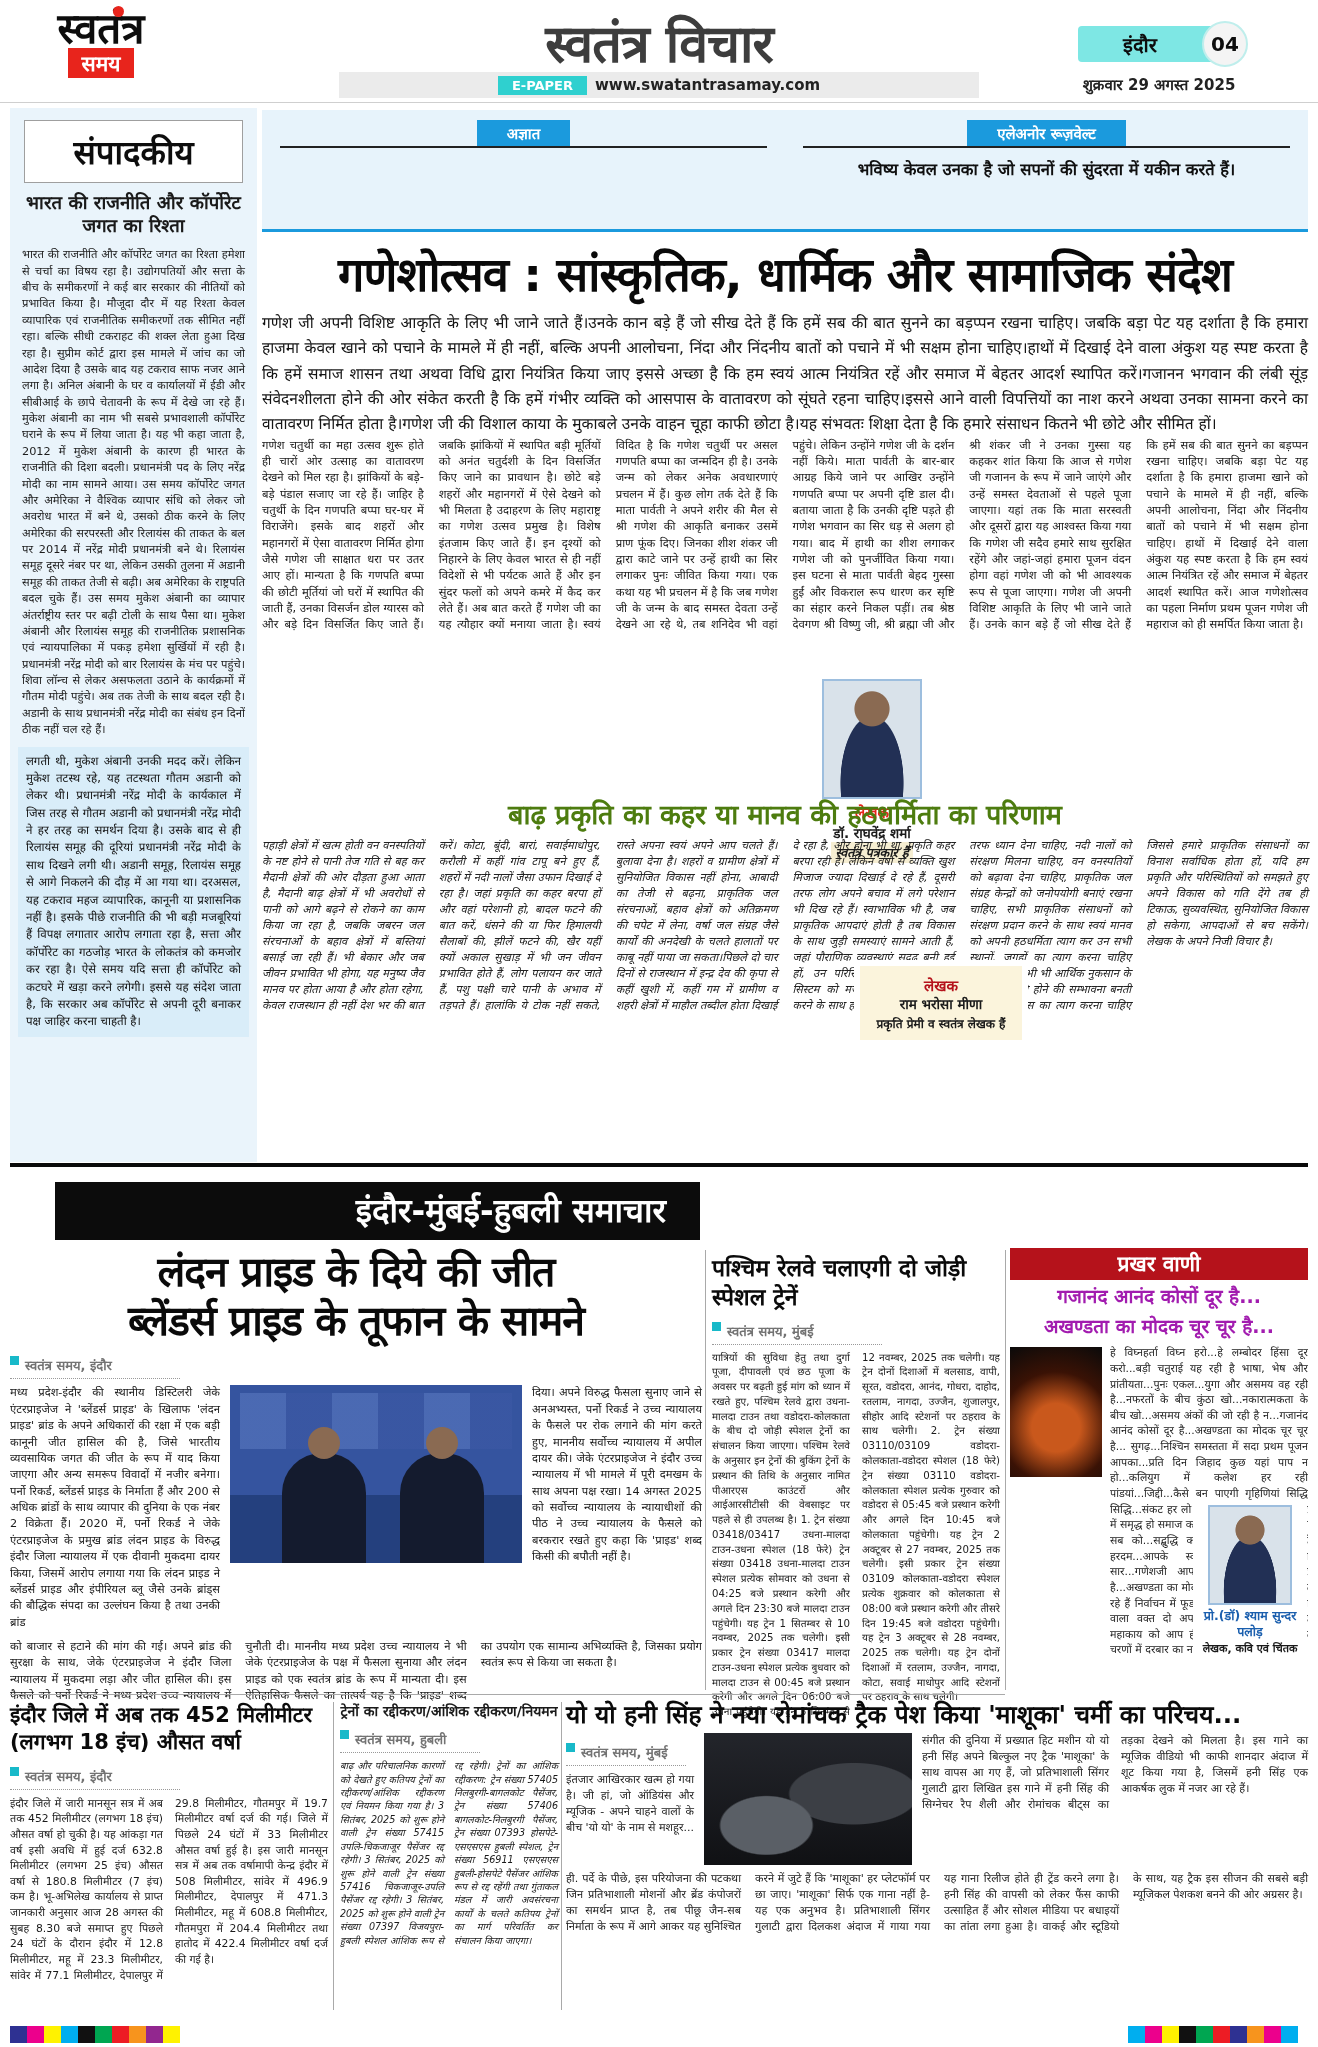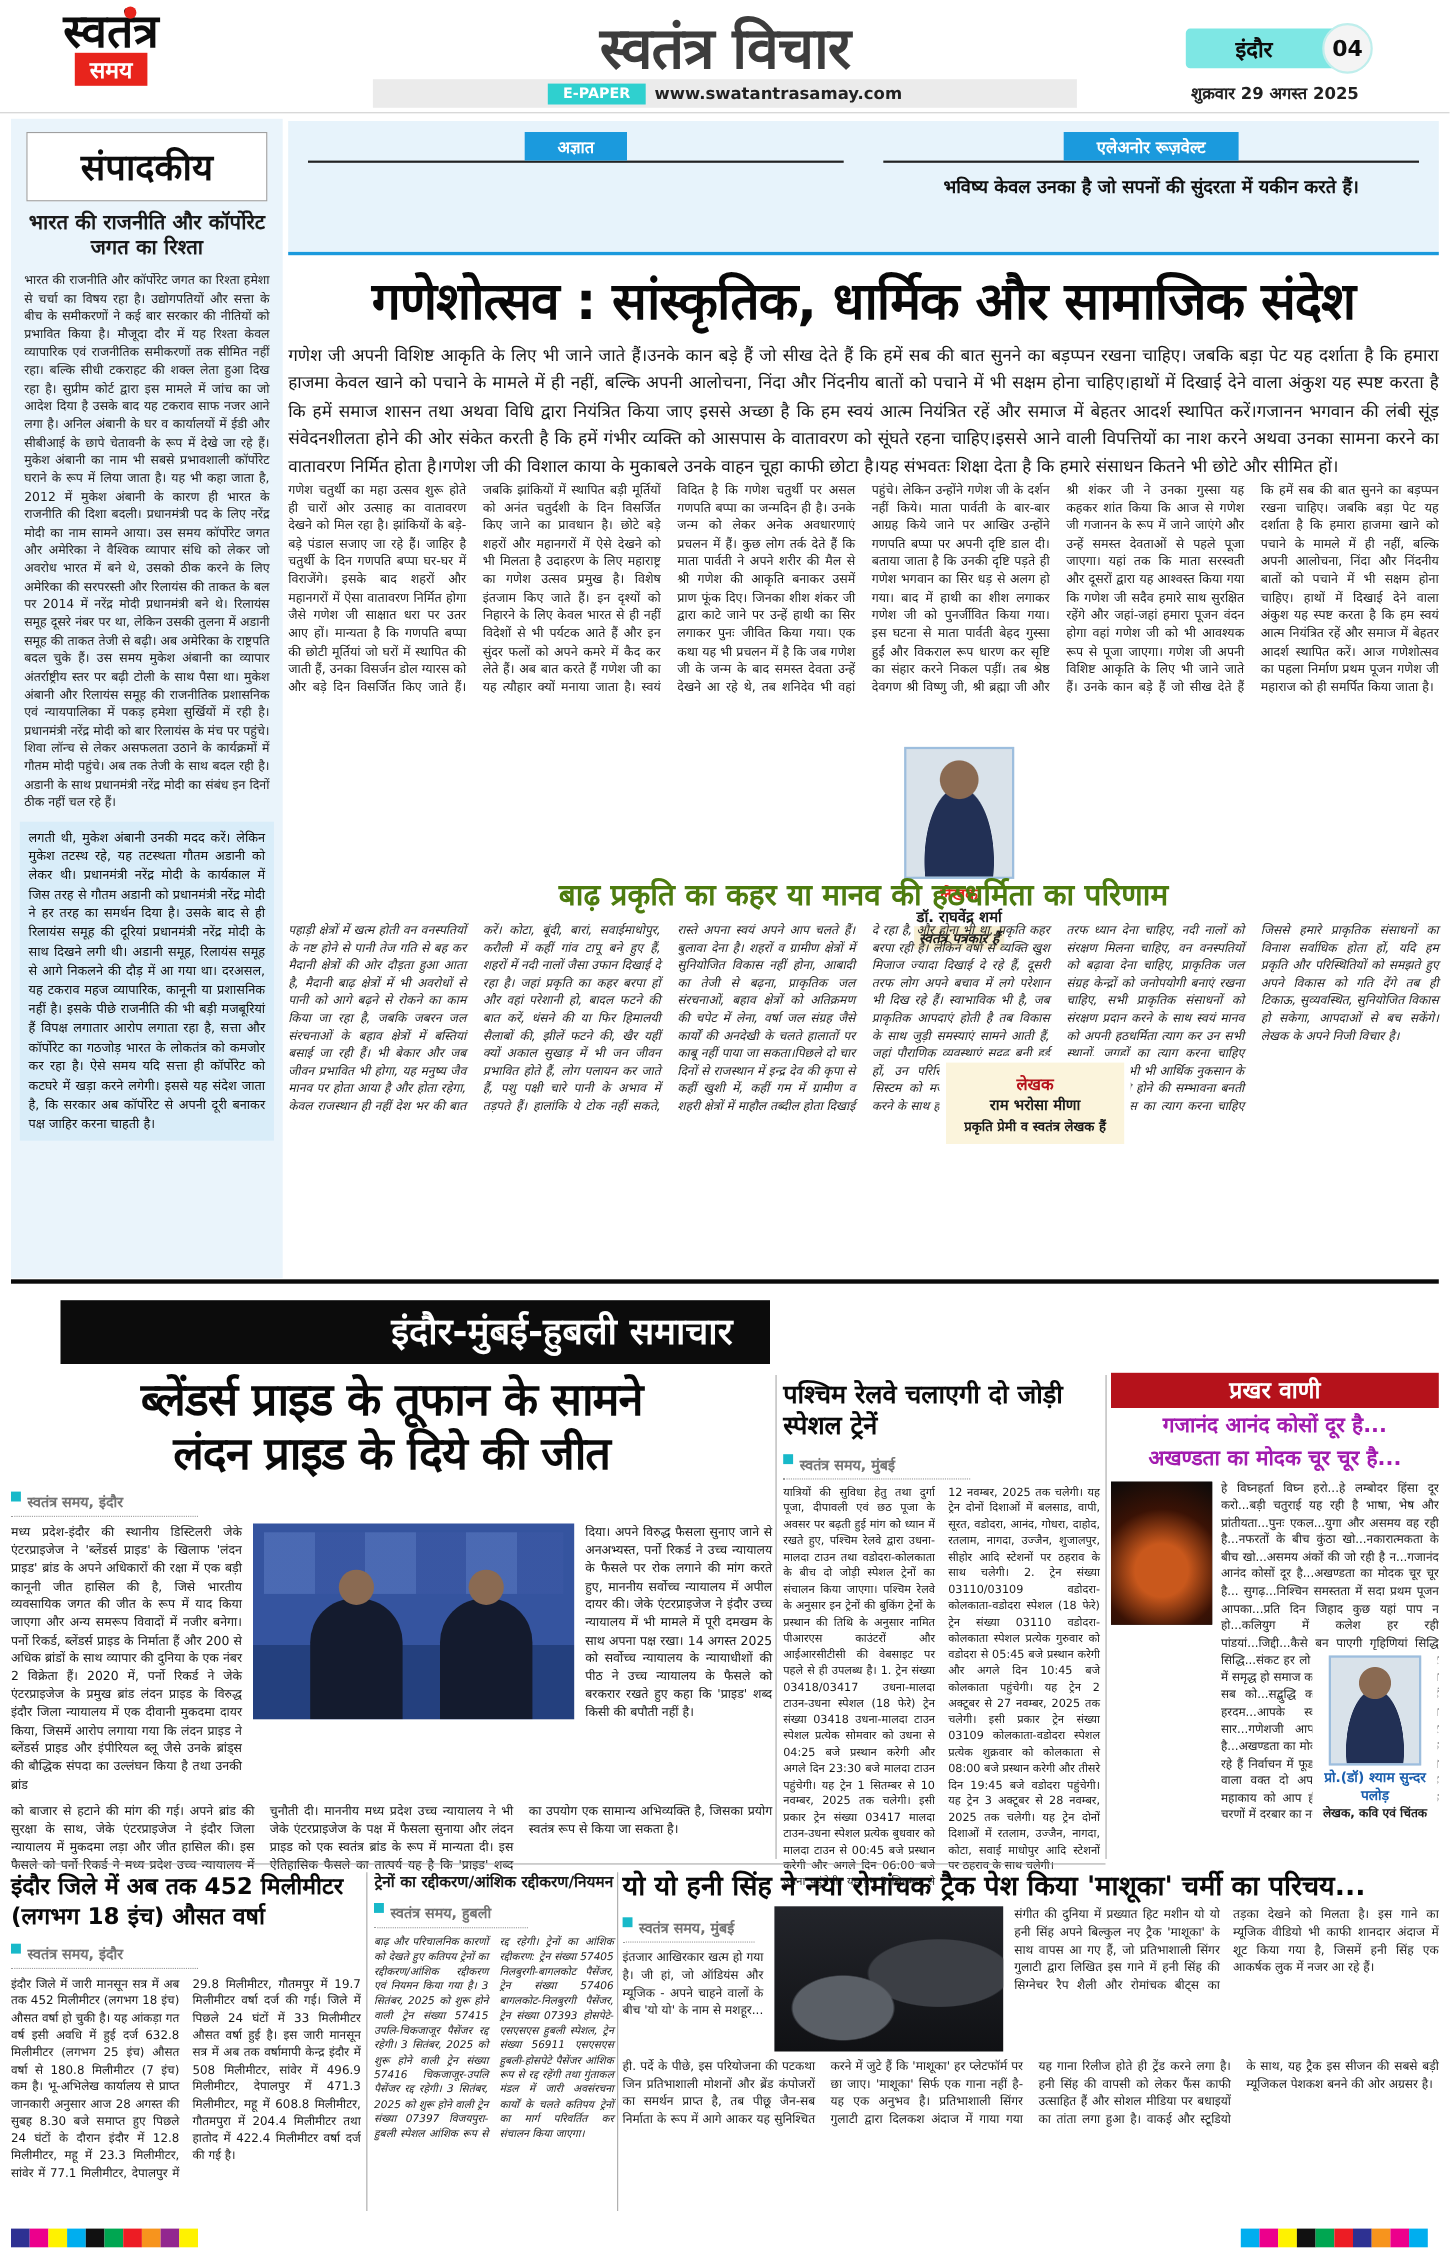--- a/index.html
+++ b/index.html
@@ -200,22 +200,22 @@
         <div class="frole">प्रकृति प्रेमी व स्वतंत्र लेखक हैं</div>
       </div>
     </div>
   </div>
 
   <div class="big-rule"></div>
   <div class="city-banner">इंदौर-मुंबई-हुबली समाचार</div>
 
   <div class="blenders">
     <div class="bl-head">
+      <div>लंदन प्राइड के दिये की जीत</div>
       <div>ब्लेंडर्स प्राइड के तूफान के सामने</div>
-      <div>लंदन प्राइड के दिये की जीत</div>
     </div>
     <div class="byline">
       <span class="sq"></span>
       <span>स्वतंत्र समय, इंदौर</span>
     </div>
     <div class="bl-row">
       <div class="bl-col" style="width:210px;">मध्य प्रदेश-इंदौर की स्थानीय डिस्टिलरी जेके एंटरप्राइजेज ने 'ब्लेंडर्स प्राइड' के खिलाफ 'लंदन प्राइड' ब्रांड के अपने अधिकारों की रक्षा में एक बड़ी कानूनी जीत हासिल की है, जिसे भारतीय व्यवसायिक जगत की जीत के रूप में याद किया जाएगा और अन्य समरूप विवादों में नजीर बनेगा। पर्नो रिकर्ड, ब्लेंडर्स प्राइड के निर्माता हैं और 200 से अधिक ब्रांडों के साथ व्यापार की दुनिया के एक नंबर 2 विक्रेता हैं। 2020 में, पर्नो रिकर्ड ने जेके एंटरप्राइजेज के प्रमुख ब्रांड लंदन प्राइड के विरुद्ध इंदौर जिला न्यायालय में एक दीवानी मुकदमा दायर किया, जिसमें आरोप लगाया गया कि लंदन प्राइड ने ब्लेंडर्स प्राइड और इंपीरियल ब्लू जैसे उनके ब्रांड्स की बौद्धिक संपदा का उल्लंघन किया है तथा उनकी ब्रांड</div>
       <div class="press-photo">
         <div class="panel"></div>
         <div class="fig f1"></div>

